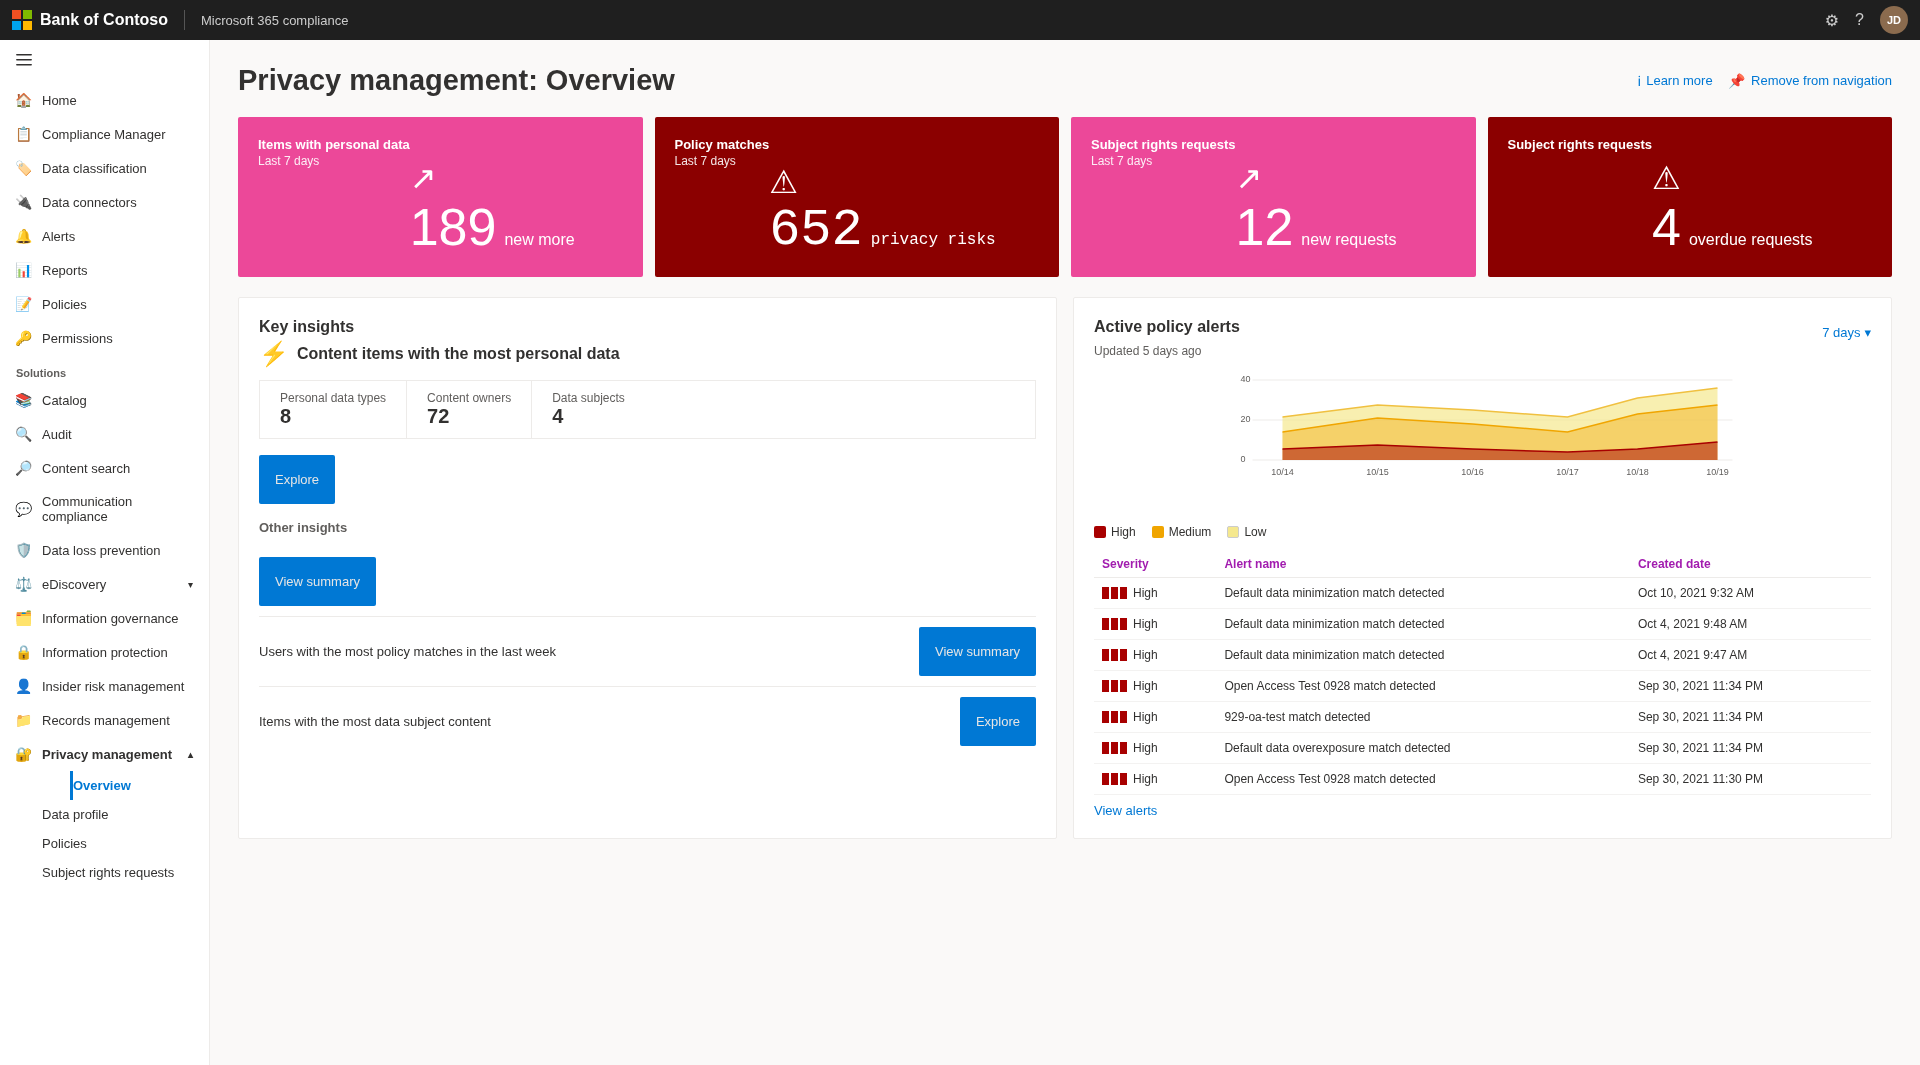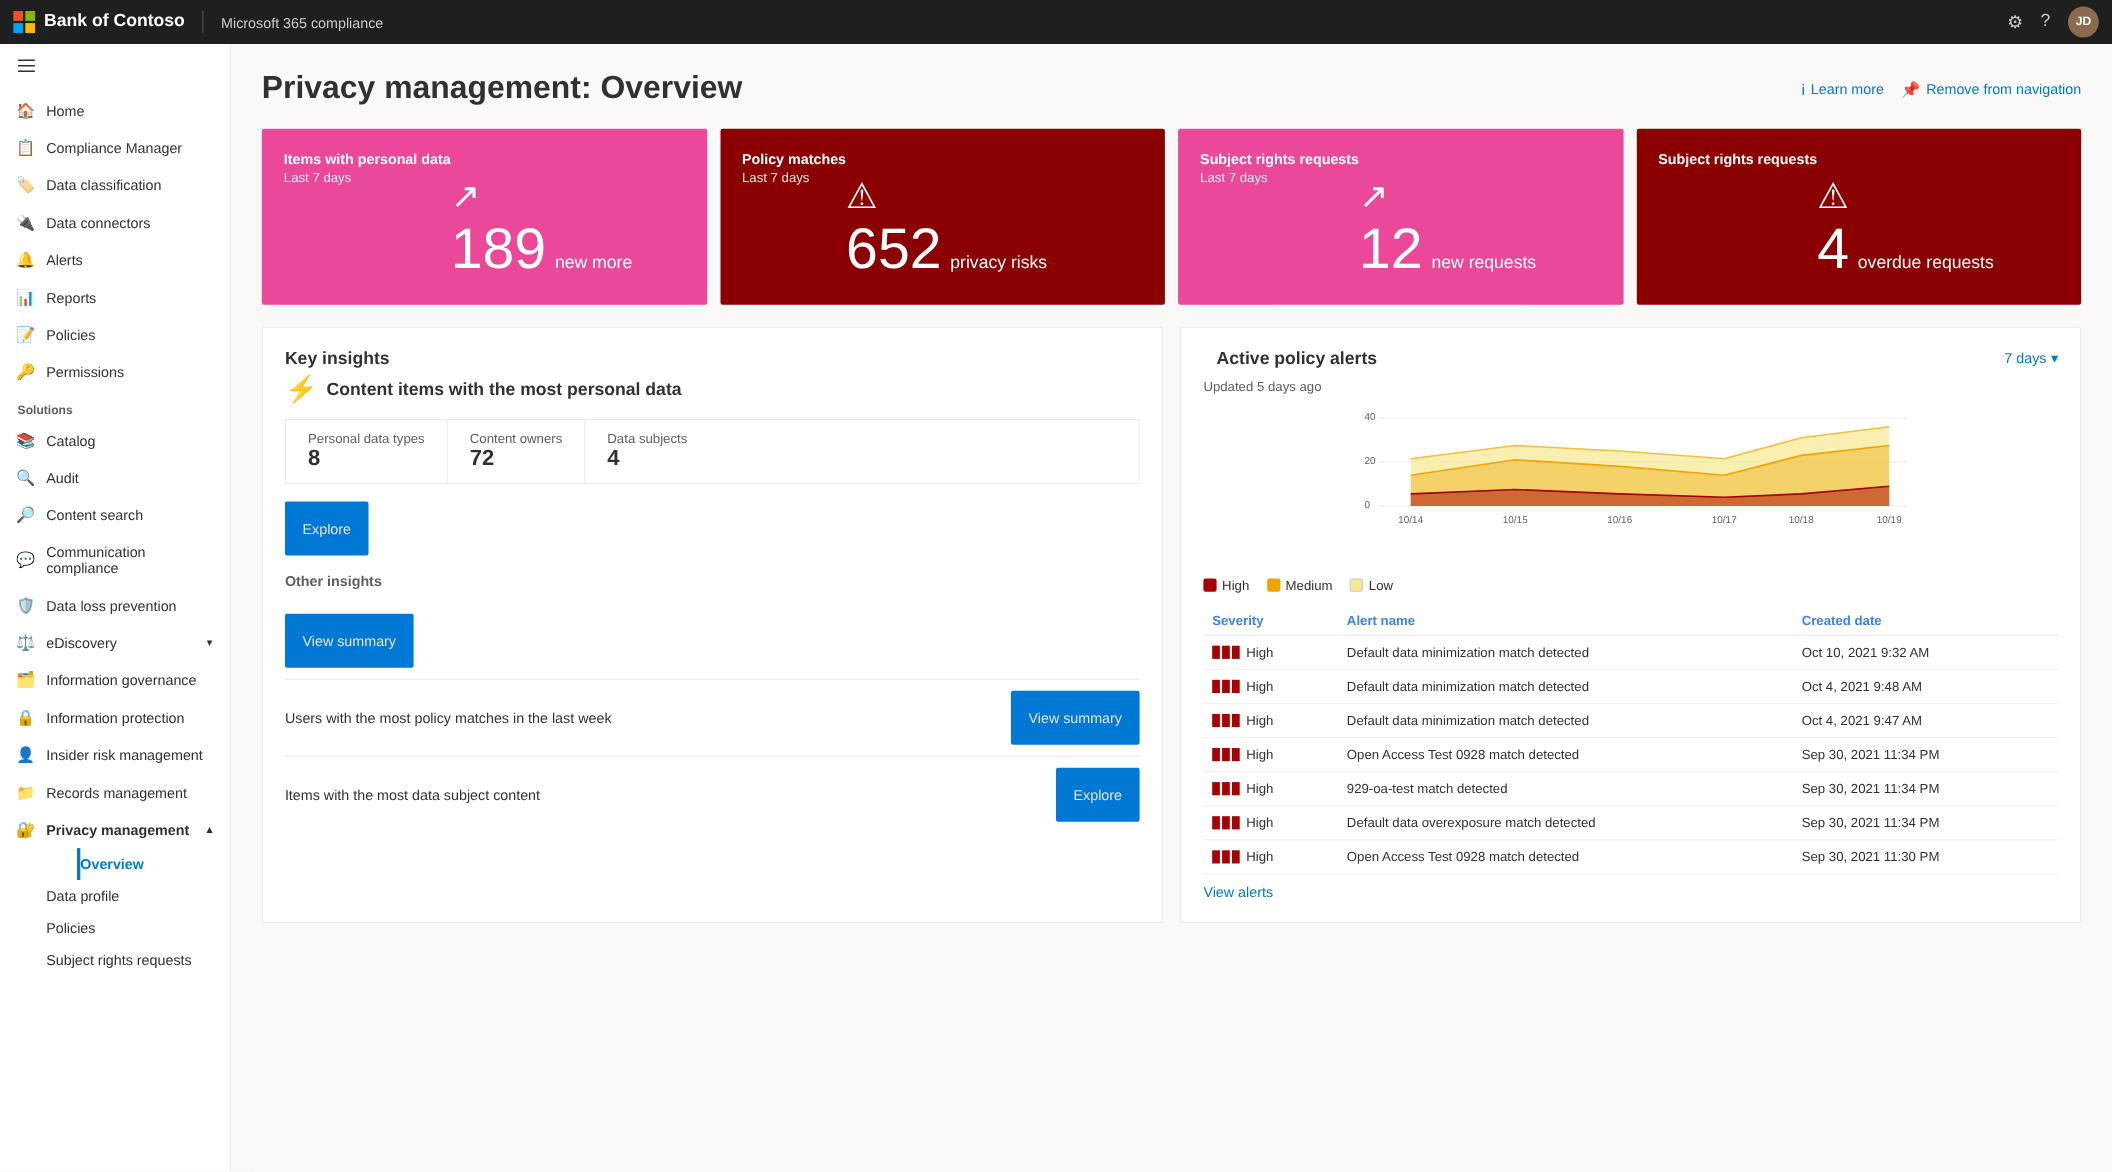--- a/index.html
+++ b/index.html
@@ -65,37 +65,37 @@
     .stats-cell:last-child { border-right: none; }
     .stats-cell-label { font-size: 12px; color: #605e5c; }
     .stats-cell-value { font-size: 20px; font-weight: 600; }
     .btn-primary { background: #0078d4; color: #e5e5e5; border: none; padding: 17px 16px; font-size: 13px; cursor: pointer; border-radius: 2px; }
     .other-insights-title { font-size: 13px; font-weight: 600; margin: 16px 0 12px; color: #605e5c; }
     .insight-row { display: flex; align-items: center; padding: 10px 0; border-bottom: 1px solid #edebe9; gap: 12px; }
     .insight-row:last-child { border-bottom: none; }
     .insight-row-label { flex: 1; font-size: 13px; }
 
     
-    .alerts-panel-header { display: flex; align-items: flex-start; justify-content: space-between; margin-bottom: 4px; margin-left: 12px; }
+    .alerts-panel-header { display: flex; align-items: flex-end; justify-content: space-between; margin-bottom: 4px; }
     .updated-text { font-size: 12px; color: #605e5c; margin-bottom: 12px; }
     .time-filter { display: flex; align-items: center; gap: 4px; color: #0078d4; cursor: pointer; font-size: 13px; }
 
     
     .chart-container { margin-bottom: 12px; }
     .chart-title { text-align: center; font-size: 12px; color: #605e5c; margin-bottom: 8px; }
     .chart-svg-wrap { width: 100%; }
 
     
     .chart-legend { display: flex; gap: 16px; margin-bottom: 12px; }
     .legend-item { display: flex; align-items: center; gap: 5px; font-size: 12px; }
     .legend-dot { width: 12px; height: 12px; border-radius: 2px; }
 
     
     .alerts-table { width: 100%; border-collapse: collapse; font-size: 12px; }
-    .alerts-table th { text-align: left; padding: 6px 8px; color: #3b82f6; font-weight: 600; border-bottom: 1px solid #edebe9; }
+    .alerts-table th { text-align: left; padding: 6px 8px; color: #a21caf; font-weight: 600; border-bottom: 1px solid #edebe9; }
     .alerts-table td { padding: 8px 8px; border-bottom: 1px solid #f3f2f1; vertical-align: middle; }
     .severity-bars { display: flex; gap: 2px; align-items: center; }
     .sev-bar { width: 7px; height: 12px; background: #a80000; }
     .severity-label { margin-left: 4px; }
     .view-alerts-link { color: #0078d4; cursor: pointer; font-size: 13px; display: inline-block; margin-top: 8px; }
 
     
     ::-webkit-scrollbar { width: 6px; }
     ::-webkit-scrollbar-track { background: transparent; }
     ::-webkit-scrollbar-thumb { background: #c8c6c4; border-radius: 3px; }
@@ -271,21 +271,21 @@
         </div>
 
         <div class="stat-card dark-red">
           <div>
             <div class="stat-card-label">Policy matches</div>
             <div class="stat-card-sub">Last 7 days</div>
           </div>
           <div class="stat-card-content">
             <div>
               <span class="stat-card-icon" style="font-size:32px; display:block;">⚠</span>
-              <div style="display:flex; align-items:baseline; gap:8px;">
+              <div style="display:flex; align-items:baseline; gap:8px;font-family:Liberation Mono, monospace;">
                 <span class="stat-card-number">652</span>
                 <span class="stat-card-desc">privacy risks</span>
               </div>
             </div>
           </div>
         </div>
 
         <div class="stat-card grey">
           <div>
             <div class="stat-card-label">Subject rights requests</div>

